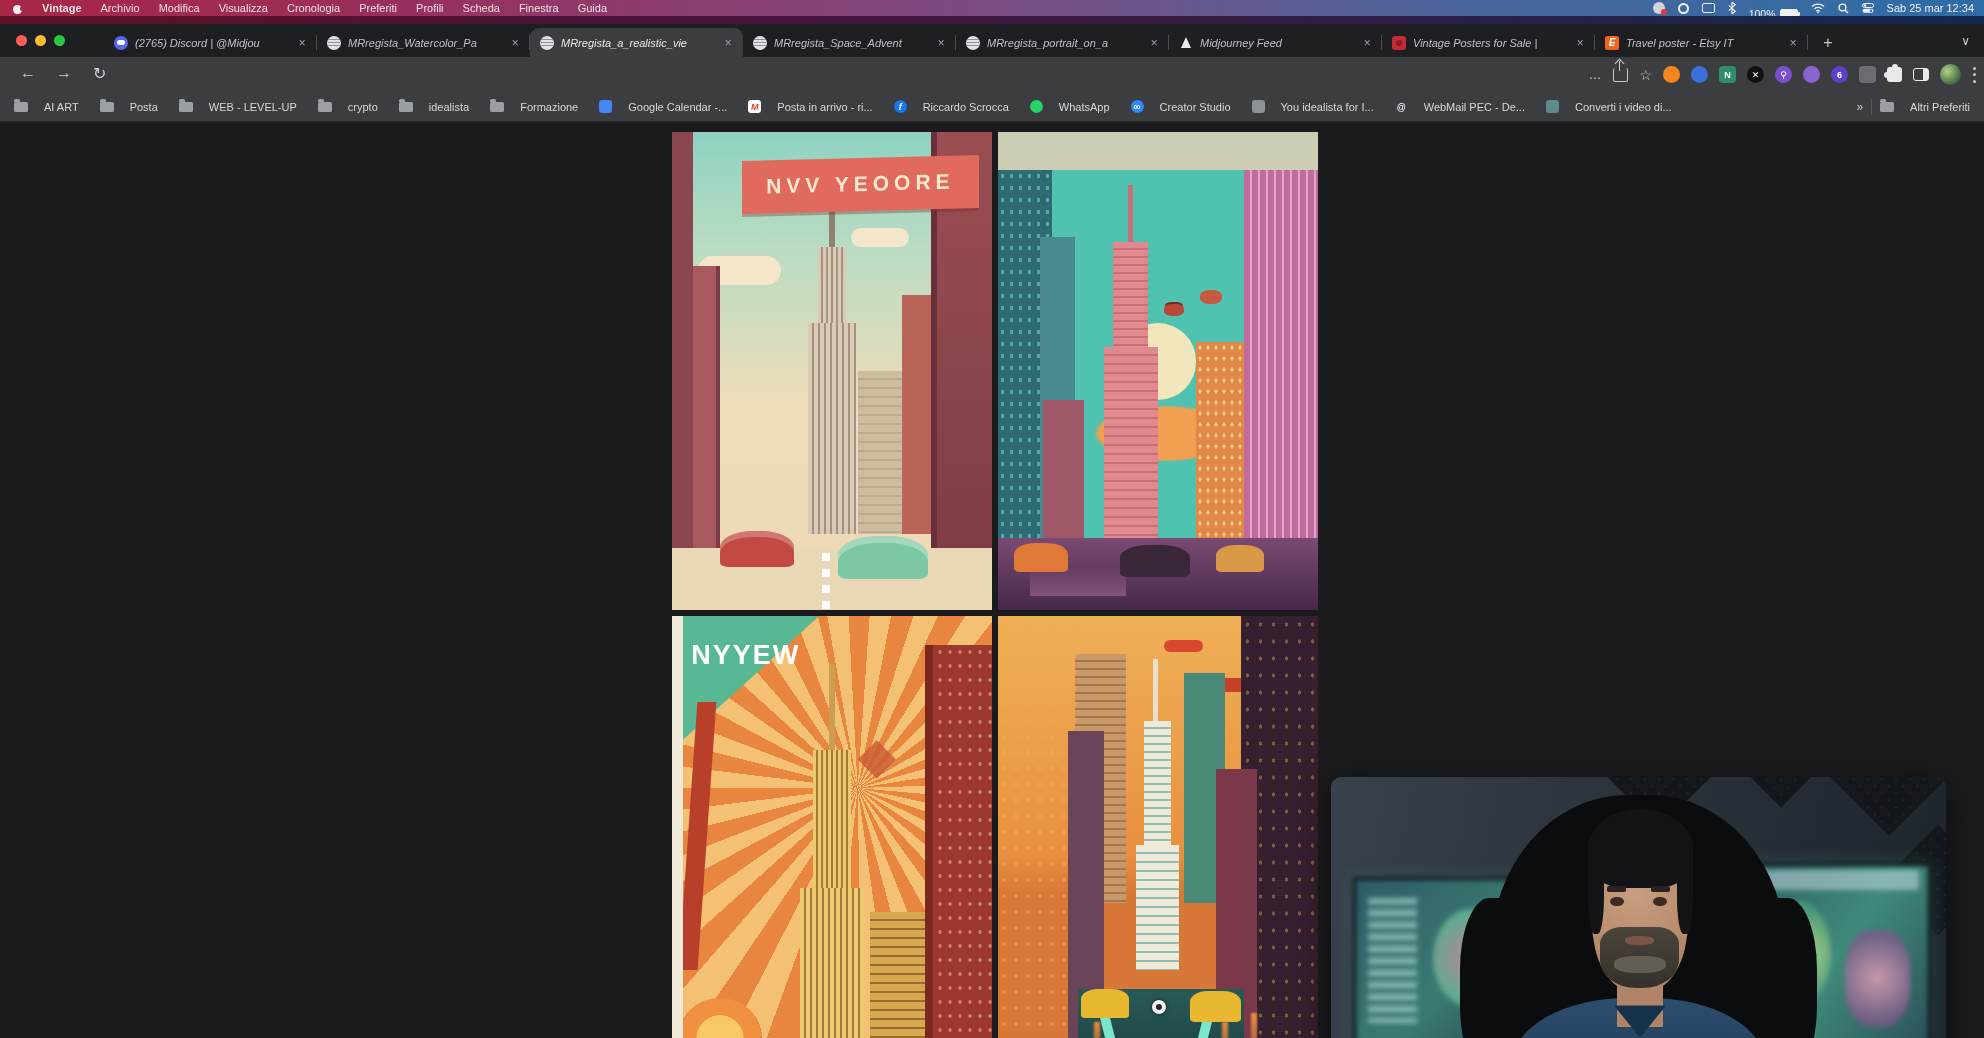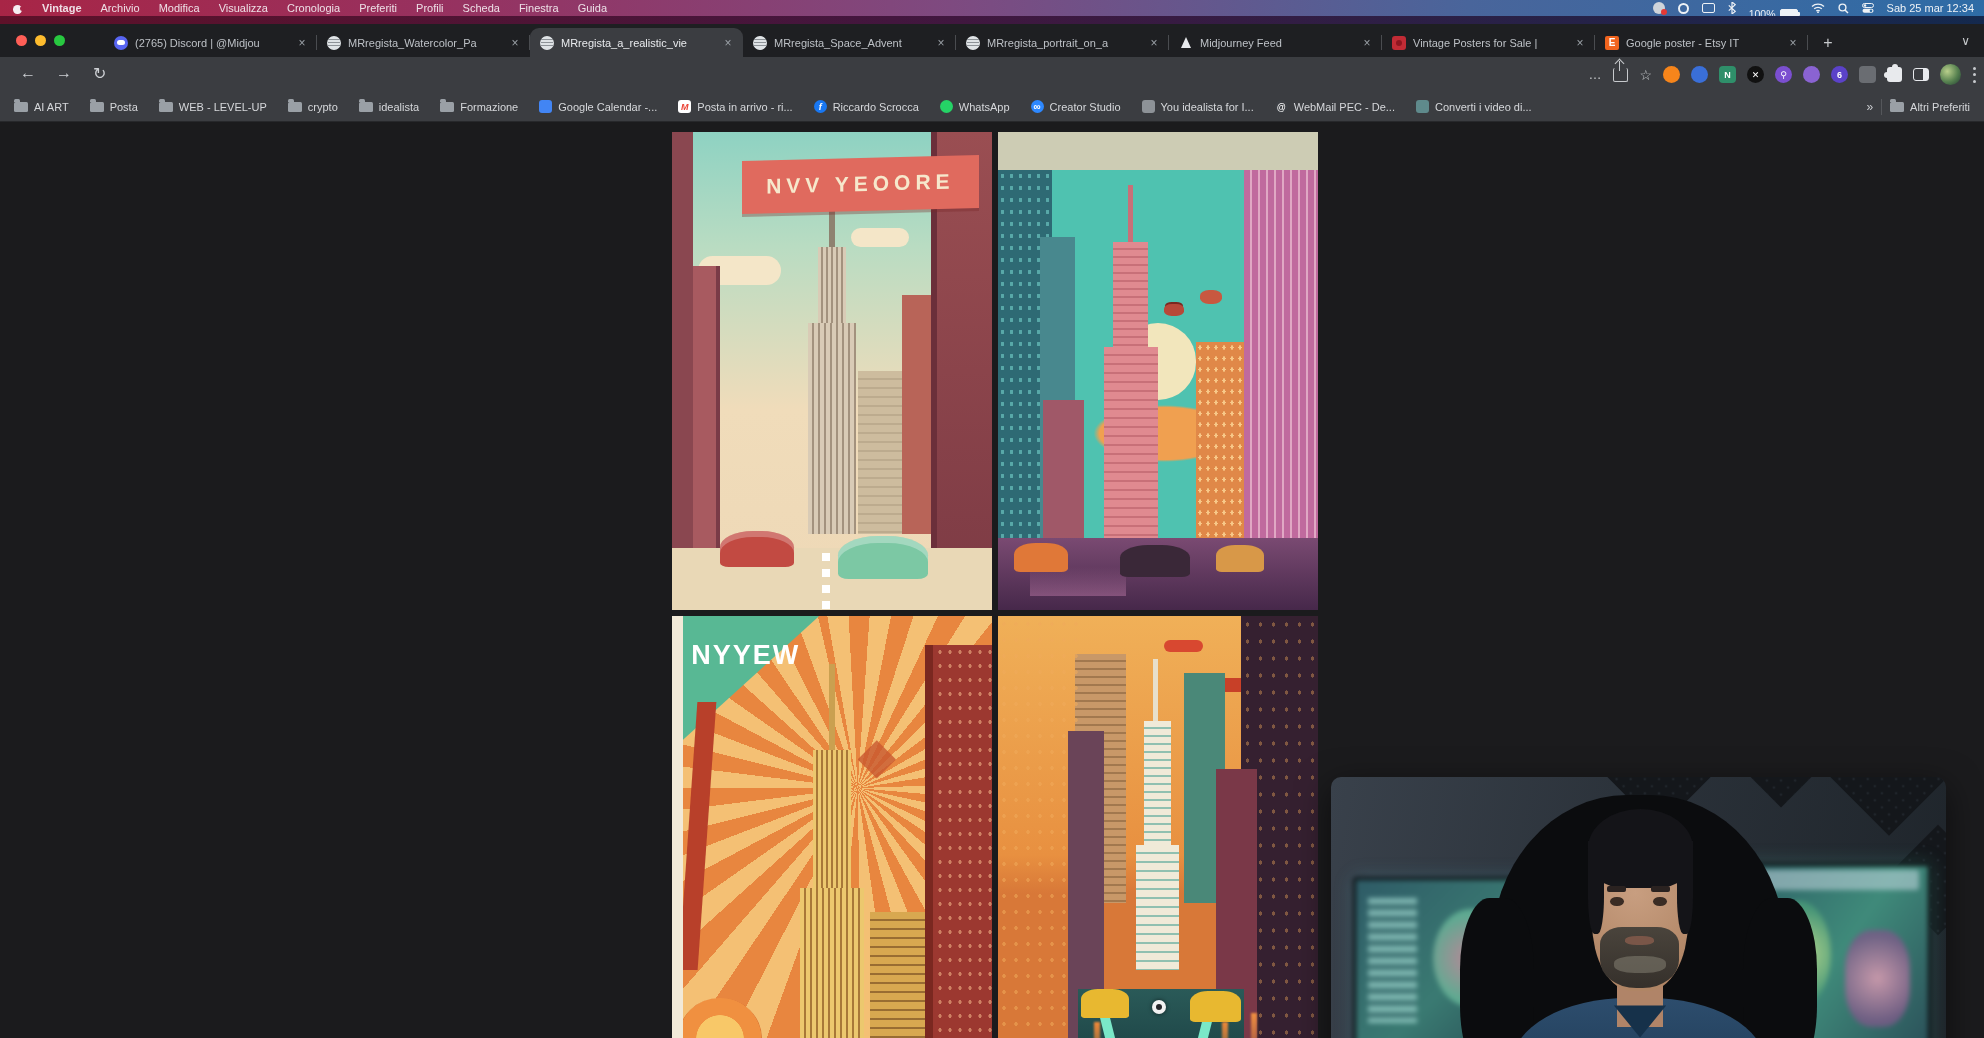--- a/index.html
+++ b/index.html
@@ -31,21 +31,21 @@
   .wallstrip{position:absolute;left:0;top:16px;width:100%;height:8px;
     background:linear-gradient(90deg,#5e1129 0%,#43163e 45%,#14294e 100%);}
 
   
   .tabstrip{position:absolute;left:0;top:24px;width:100%;height:33px;background:#1e1f22;}
   .traffic{position:absolute;left:16px;top:11px;display:flex;gap:8px;}
   .tl{width:11px;height:11px;border-radius:50%;}
   .tl.red{background:#ff5f57;} .tl.yel{background:#febc2e;} .tl.grn{background:#28c840;}
   .tabs{position:absolute;left:104px;top:4px;height:29px;display:flex;align-items:flex-end;}
   .tab{width:213px;height:29px;display:flex;align-items:center;gap:7px;padding:0 8px 0 10px;box-sizing:border-box;
-    color:#bdc1c6;font-size:11px;position:relative;}
+    color:#bdc1c6;font-size:11px;position:relative;font-style:italic;}
   .tab:not(.active)::after{content:"";position:absolute;right:0;top:7px;height:15px;width:1px;background:#4a4c50;}
   .tab.active{background:#3b3d41;border-radius:9px 9px 0 0;color:#e8eaed;}
   .tab-title{flex:1;overflow:hidden;white-space:nowrap;text-overflow:clip;}
   .tab-close{font-size:12px;color:#9aa0a6;width:14px;text-align:center;flex:0 0 auto;}
   .favicon{width:14px;height:14px;flex:0 0 auto;border-radius:50%;position:relative;display:flex;align-items:center;justify-content:center;}
   .fav-discord{background:#5865f2;}
   .fav-discord::after{content:"";width:8px;height:5px;border-radius:4px;background:#fff;}
   .fav-globe{background:radial-gradient(circle at 50% 50%,#dfe3e6 0 70%,#b9bdc2 71%);}
   .fav-globe::after{content:"";position:absolute;left:1px;top:6px;width:12px;height:1.5px;background:#8d9297;box-shadow:0 -3px 0 #8d9297,0 3px 0 #8d9297;}
   .fav-mj{background:transparent;border-radius:0;}
@@ -78,21 +78,21 @@
   .ic-puzzle::after{content:"";position:absolute;left:-3px;top:4.5px;width:6px;height:6px;border-radius:50%;background:#e8eaed;}
   .ic-panel{width:16px;height:13px;border:1.5px solid #e8eaed;border-radius:3px;box-sizing:border-box;position:relative;}
   .ic-panel::after{content:"";position:absolute;right:0;top:0;width:5px;height:100%;background:#e8eaed;}
   .avatar{width:21px;height:21px;border-radius:50%;background:radial-gradient(circle at 35% 35%,#b9cf8b,#55804f 55%,#2c4a38 90%);}
   .kebab{width:4px;height:16px;display:flex;flex-direction:column;justify-content:space-between;align-items:center;}
   .kebab i{width:3px;height:3px;border-radius:50%;background:#c7cacd;}
 
   
   .bookmarks{position:absolute;left:0;top:92px;width:100%;height:30px;background:#3b3d41;border-bottom:1px solid #27282b;
     display:flex;align-items:center;gap:21px;padding-left:14px;box-sizing:border-box;color:#d6d8db;font-size:11px;}
-  .bm{display:flex;align-items:center;gap:6px;white-space:nowrap;}
+  .bm{display:flex;align-items:center;gap:16px;white-space:nowrap;}
   .folder{width:14px;height:10px;background:#9aa0a6;border-radius:1.5px;position:relative;flex:0 0 auto;}
   .folder::before{content:"";position:absolute;left:0;top:-2.5px;width:6px;height:3px;background:#9aa0a6;border-radius:1.5px 1.5px 0 0;}
   .bmic{width:13px;height:13px;border-radius:3px;display:flex;align-items:center;justify-content:center;font-size:9px;font-weight:bold;color:#fff;flex:0 0 auto;}
   .bmic.circle{border-radius:50%;}
   .bm-spacer{flex:1;}
   .bm-more{color:#c7cacd;font-size:12px;}
   .bm-sep{width:1px;height:16px;background:#55575b;}
   .bm-right{display:flex;align-items:center;gap:8px;margin-right:14px;}
 
   
@@ -208,21 +208,21 @@
         <span class="tab-title">Midjourney Feed</span>
         <span class="tab-close">×</span>
       </div>
       <div class="tab">
         <span class="favicon fav-red"></span>
         <span class="tab-title">Vintage Posters for Sale |</span>
         <span class="tab-close">×</span>
       </div>
       <div class="tab">
         <span class="favicon fav-etsy">E</span>
-        <span class="tab-title">Google poster - Etsy IT</span>
+        <span class="tab-title">Travel poster - Etsy IT</span>
         <span class="tab-close">×</span>
       </div>
       <div class="newtab">+</div>
     </div>
     <div class="tabsearch">∨</div>
   </div>
 
   <div class="toolbar">
     <span class="nav-btn" style="left:20px;">←</span>
     <span class="nav-btn" style="left:56px;">→</span>

